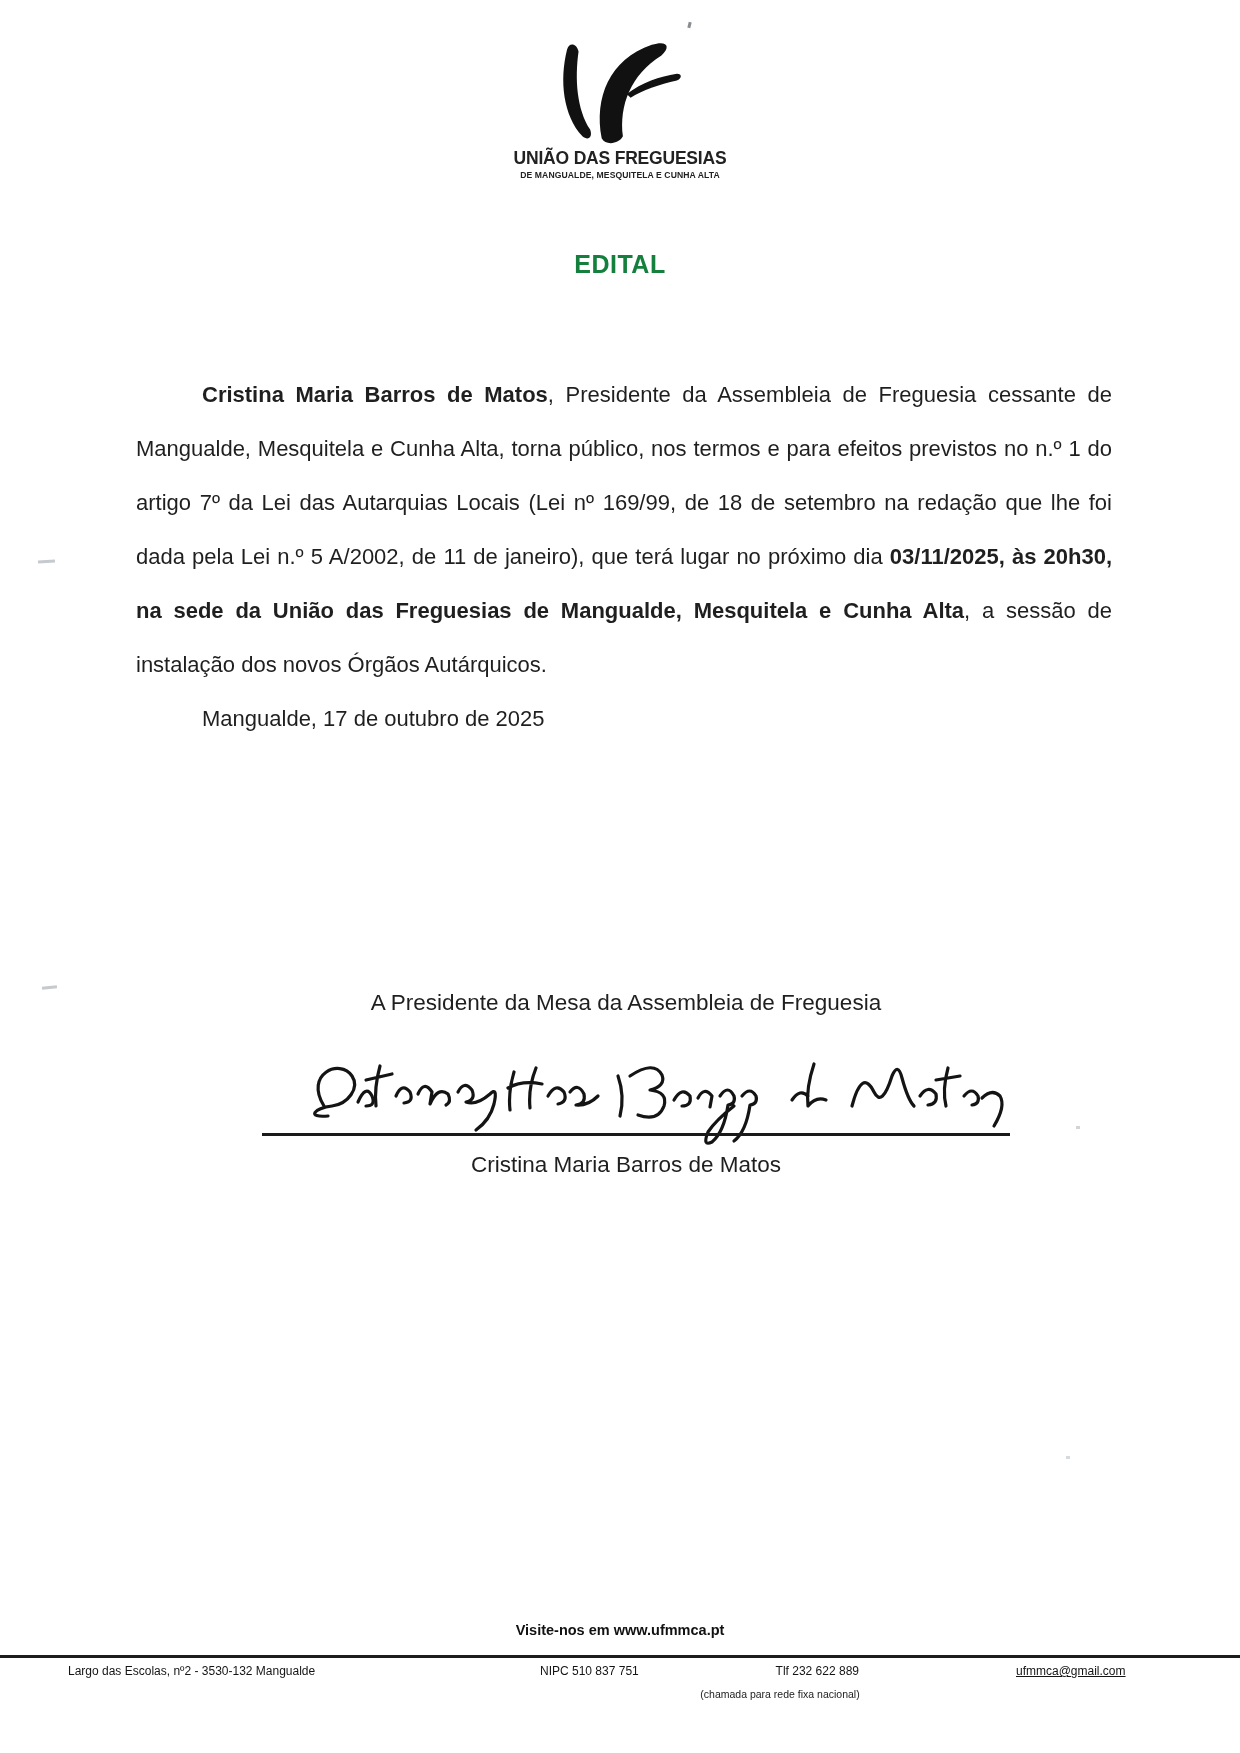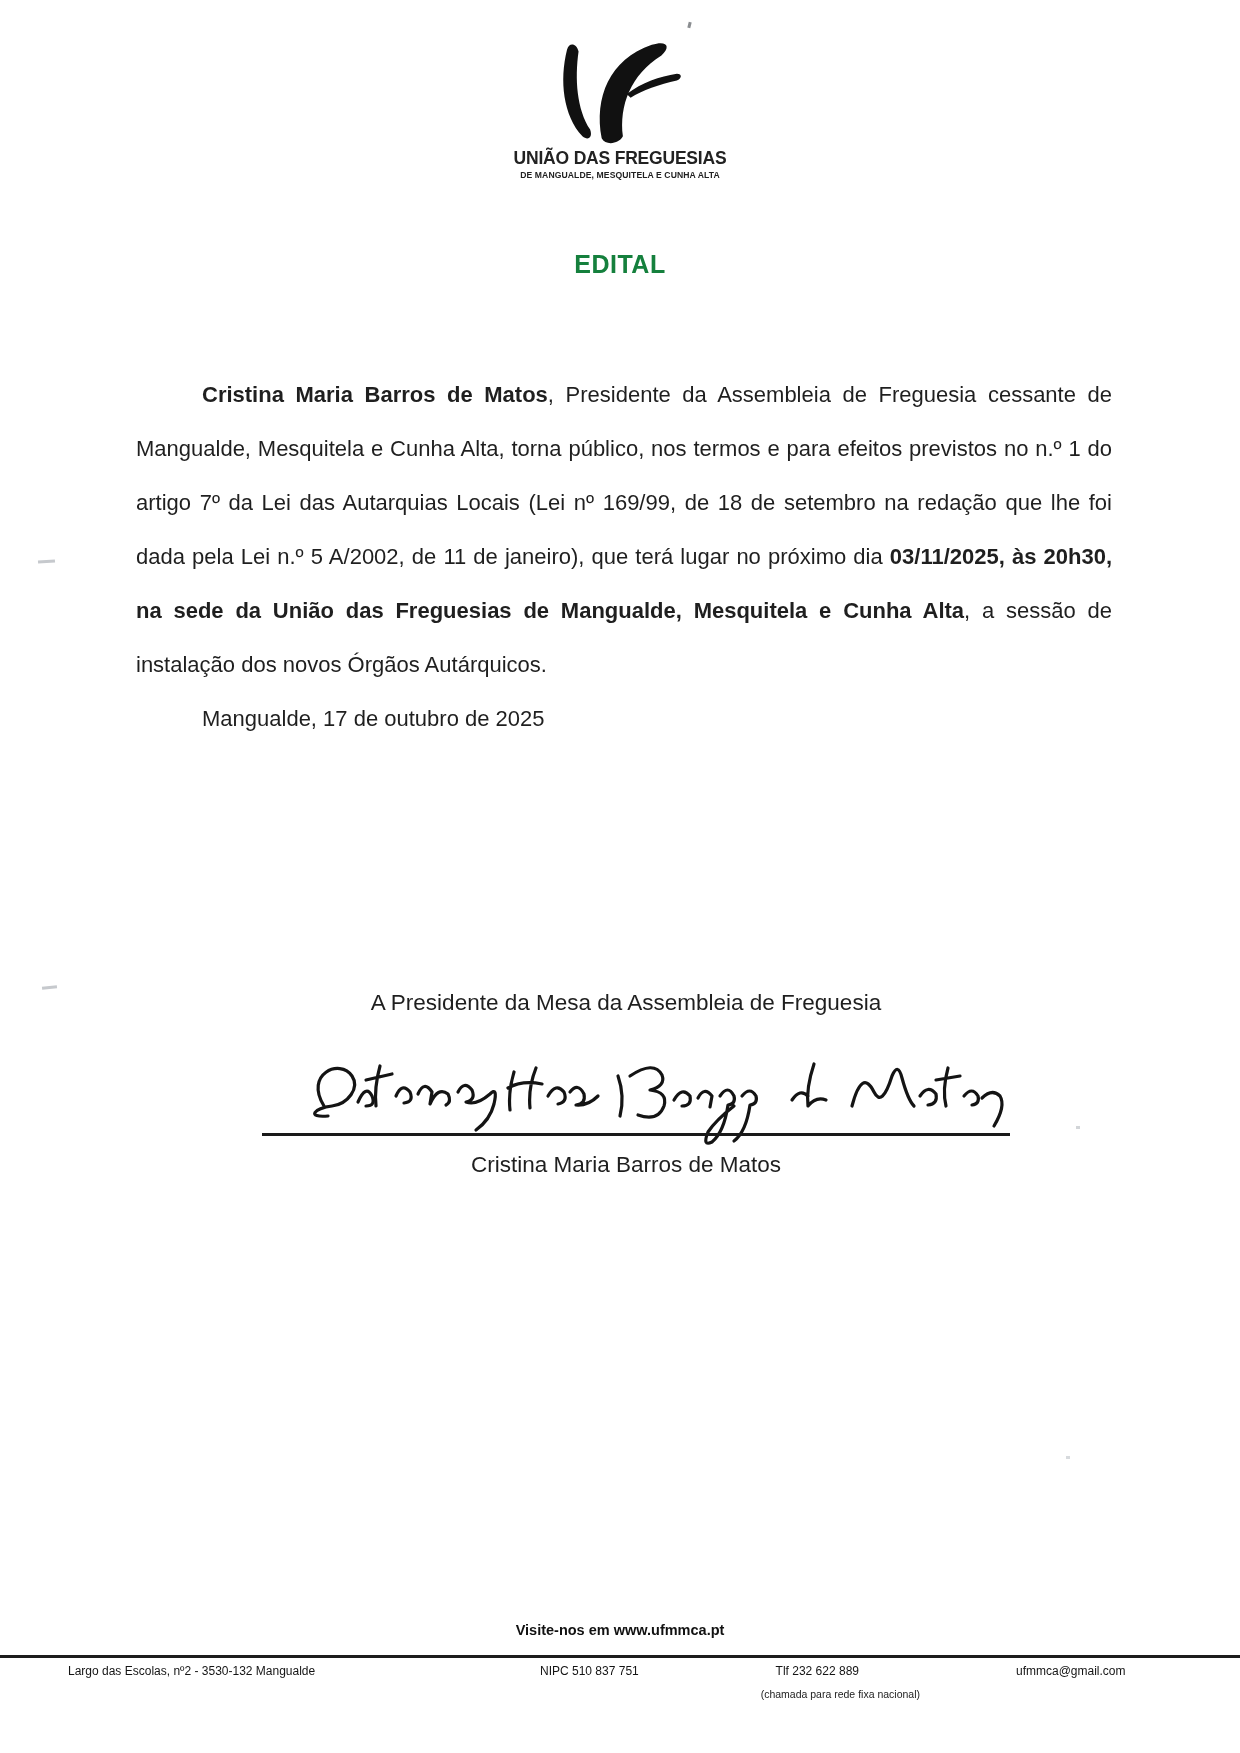--- a/index.html
+++ b/index.html
@@ -60,23 +60,23 @@
   
   .visit-line {
     left: 0; top: 1622px; width: 1240px;
     text-align: center; font-size: 14.5px; font-weight: 700; color: #111;
   }
   .footer-rule { left: 0; top: 1655px; width: 1240px; height: 3px; background: #1c1c1c; }
   .footer-item { top: 1664px; font-size: 12px; color: #141414; white-space: nowrap; }
   .f-address { left: 68px; }
   .f-nipc { left: 540px; }
   .f-phone { left: 699px; width: 160px; text-align: right; }
-  .f-phone-note { left: 640px; top: 1688px; width: 280px; text-align: right;
+  .f-phone-note { left: 640px; top: 1688px; width: 280px; text-align: center;
                   font-size: 10.5px; color: #222; }
-  .f-email { left: 1016px; }
+  .f-email { left: 1016px; text-decoration: underline; }
 
   
   .artifact { background: #c6c9cd; }
   .a-dash1 { left: 38px; top: 560px; width: 17px; height: 3px; transform: rotate(-4deg); }
   .a-dash2 { left: 42px; top: 986px; width: 15px; height: 3px; transform: rotate(-6deg); }
   .a-dot-top { left: 688px; top: 22px; width: 3px; height: 6px; background: #8a8d90; transform: rotate(14deg); }
   .a-dot-r1 { left: 1076px; top: 1126px; width: 4px; height: 3px; background: #d2d5d8; }
   .a-dot-r2 { left: 1066px; top: 1456px; width: 4px; height: 3px; background: #d7dadd; }
 </style>
 </head>

